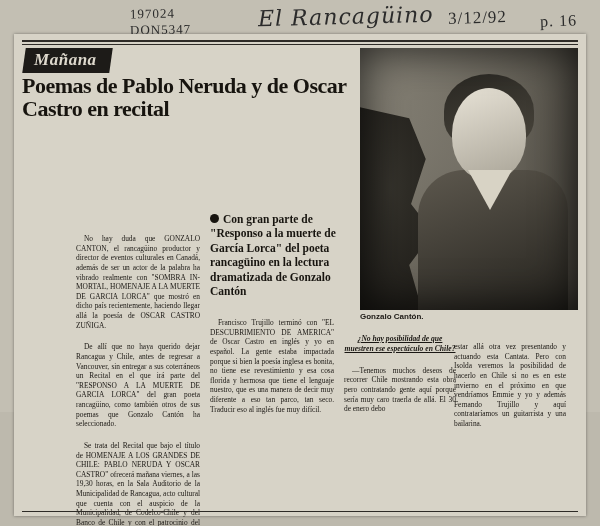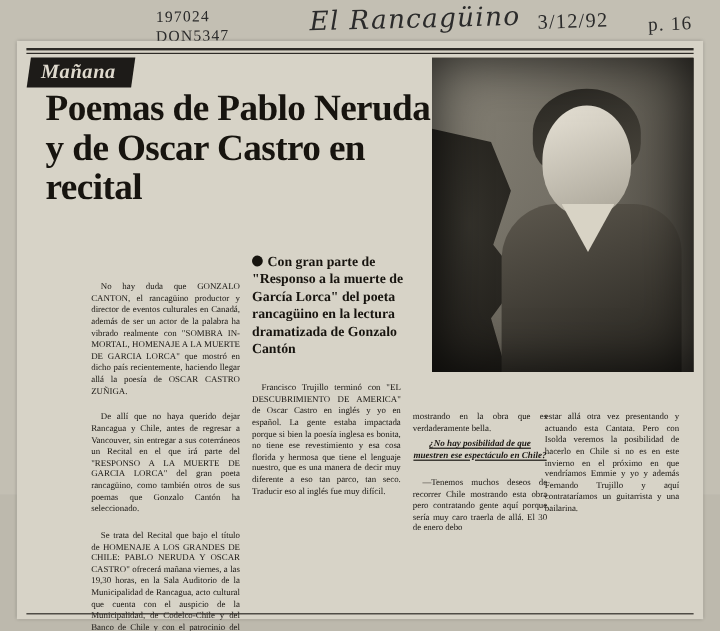--- a/index.html
+++ b/index.html
@@ -51,25 +51,24 @@
     font-size:17px;
     letter-spacing:.5px;
     transform:skewX(-8deg);
   }
   .banner span{display:inline-block;transform:skewX(8deg);}
 
   .headline{
     position:absolute;left:8px;top:40px;width:330px;
     font-family:"Liberation Serif", serif;
     font-weight:bold;
-    font-size:31px;
+    font-size:22px;
     line-height:1.06;
     color:#17140f;
     letter-spacing:-.5px;
-    margin-left:16px;
   }
 
   
   .photo{
     position:absolute;right:8px;top:14px;
     width:218px;height:262px;
     background:#6f6a60;
     overflow:hidden;
   }
   .photo .frame{
@@ -181,36 +180,36 @@
     <div class="photo">
       <div class="frame"></div>
       <div class="wall"></div>
       <div class="plant"></div>
       <div class="body"></div>
       <div class="hair"></div>
       <div class="head"></div>
       <div class="collar"></div>
       <div class="vign"></div>
     </div>
+    <div class="photo-caption">Gonzalo Cantón.</div>
 
     <div class="deck">
       <span class="bullet"></span><span class="q">Con gran parte de "Responso a la muerte de García Lorca" del poeta rancagüino en la lectura dramatizada de Gonzalo Cantón</span>
     </div>
 
     <div class="col" id="col1">
         <p class="ind">No hay duda que GONZALO CANTON, el rancagüino productor y director de eventos culturales en Canadá, además de ser un actor de la palabra ha vibrado realmente con "SOMBRA IN-MORTAL, HOMENAJE A LA MUERTE DE GARCIA LORCA" que mostró en dicho país recientemente, haciendo llegar allá la poesía de OSCAR CASTRO ZUÑIGA.</p>
         <p class="ind">De allí que no haya querido dejar Rancagua y Chile, antes de regresar a Vancouver, sin entregar a sus coterráneos un Recital en el que irá parte del "RESPONSO A LA MUERTE DE GARCIA LORCA" del gran poeta rancagüino, como también otros de sus poemas que Gonzalo Cantón ha seleccionado.</p>
         <p class="ind">Se trata del Recital que bajo el título de HOMENAJE A LOS GRANDES DE CHILE: PABLO NERUDA Y OSCAR CASTRO" ofrecerá mañana viernes, a las 19,30 horas, en la Sala Auditorio de la Municipalidad de Rancagua, acto cultural que cuenta con el auspicio de la Municipalidad, de Codelco-Chile y del Banco de Chile y con el patrocinio del Liceo "Oscar Castro".</p>
         <p class="ind">Gonzalo Cantón habla así de cómo nació el homenaje de Oscar Castro a García Lorca y de la forma en que ha sido entregado en un gran evento cultural en Vancouver:</p>
       </div>
     <div class="col" id="col2">
         <p class="ind">Francisco Trujillo terminó con "EL DESCUBRIMIENTO DE AMERICA" de Oscar Castro en inglés y yo en español. La gente estaba impactada porque si bien la poesía inglesa es bonita, no tiene ese revestimiento y esa cosa florida y hermosa que tiene el lenguaje nuestro, que es una manera de decir muy diferente a eso tan parco, tan seco. Traducir eso al inglés fue muy difícil.</p>
       </div>
     <div class="col" id="col3">
-        <p>mostrando en la obra que es verdaderamente bella.</p>
         <span class="sub">¿No hay posibilidad de que muestren ese espectáculo en Chile?</span>
         <p class="ind">—Tenemos muchos deseos de recorrer Chile mostrando esta obra pero contratando gente aquí porque sería muy caro traerla de allá. El 30 de enero debo</p>
       </div>
     <div class="col" id="col4">
         <p>estar allá otra vez presentando y actuando esta Cantata. Pero con Isolda veremos la posibilidad de hacerlo en Chile si no es en este invierno en el próximo en que vendríamos Emmie y yo y además Fernando Trujillo y aquí contrataríamos un guitarrista y una bailarina.</p>
       </div>
 
     <div class="bottomline"></div>
   </div>
 </div>

